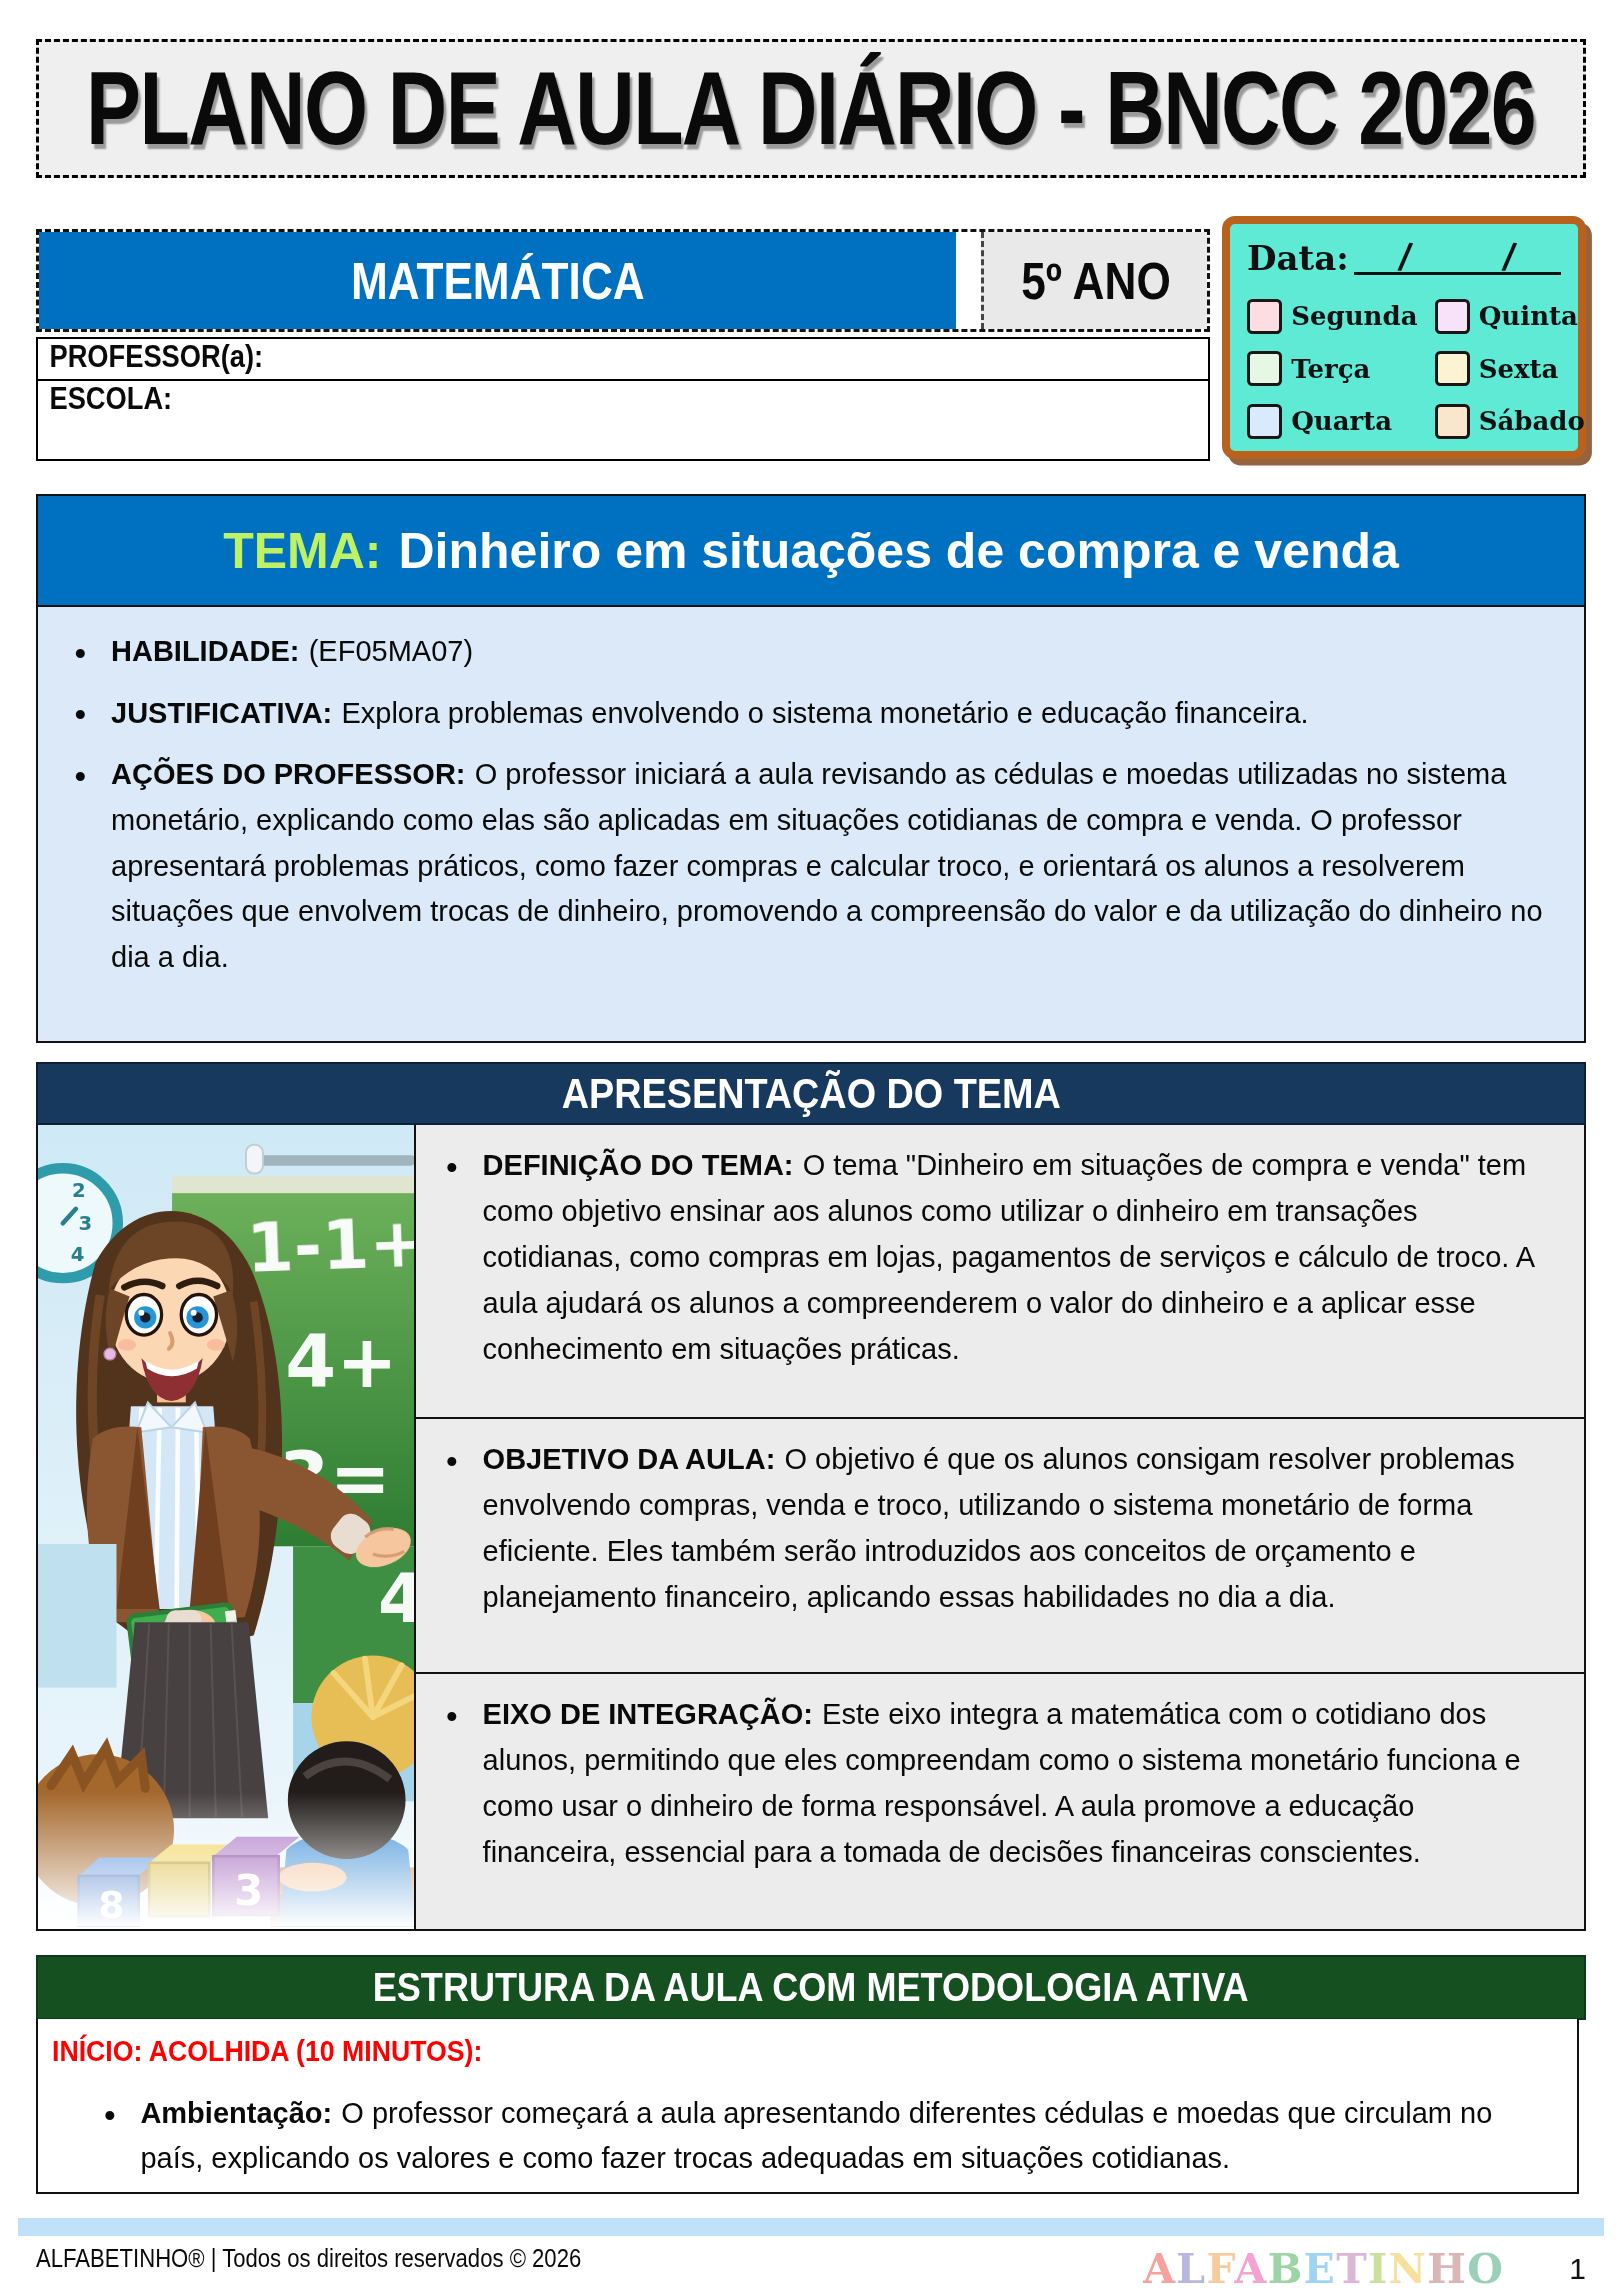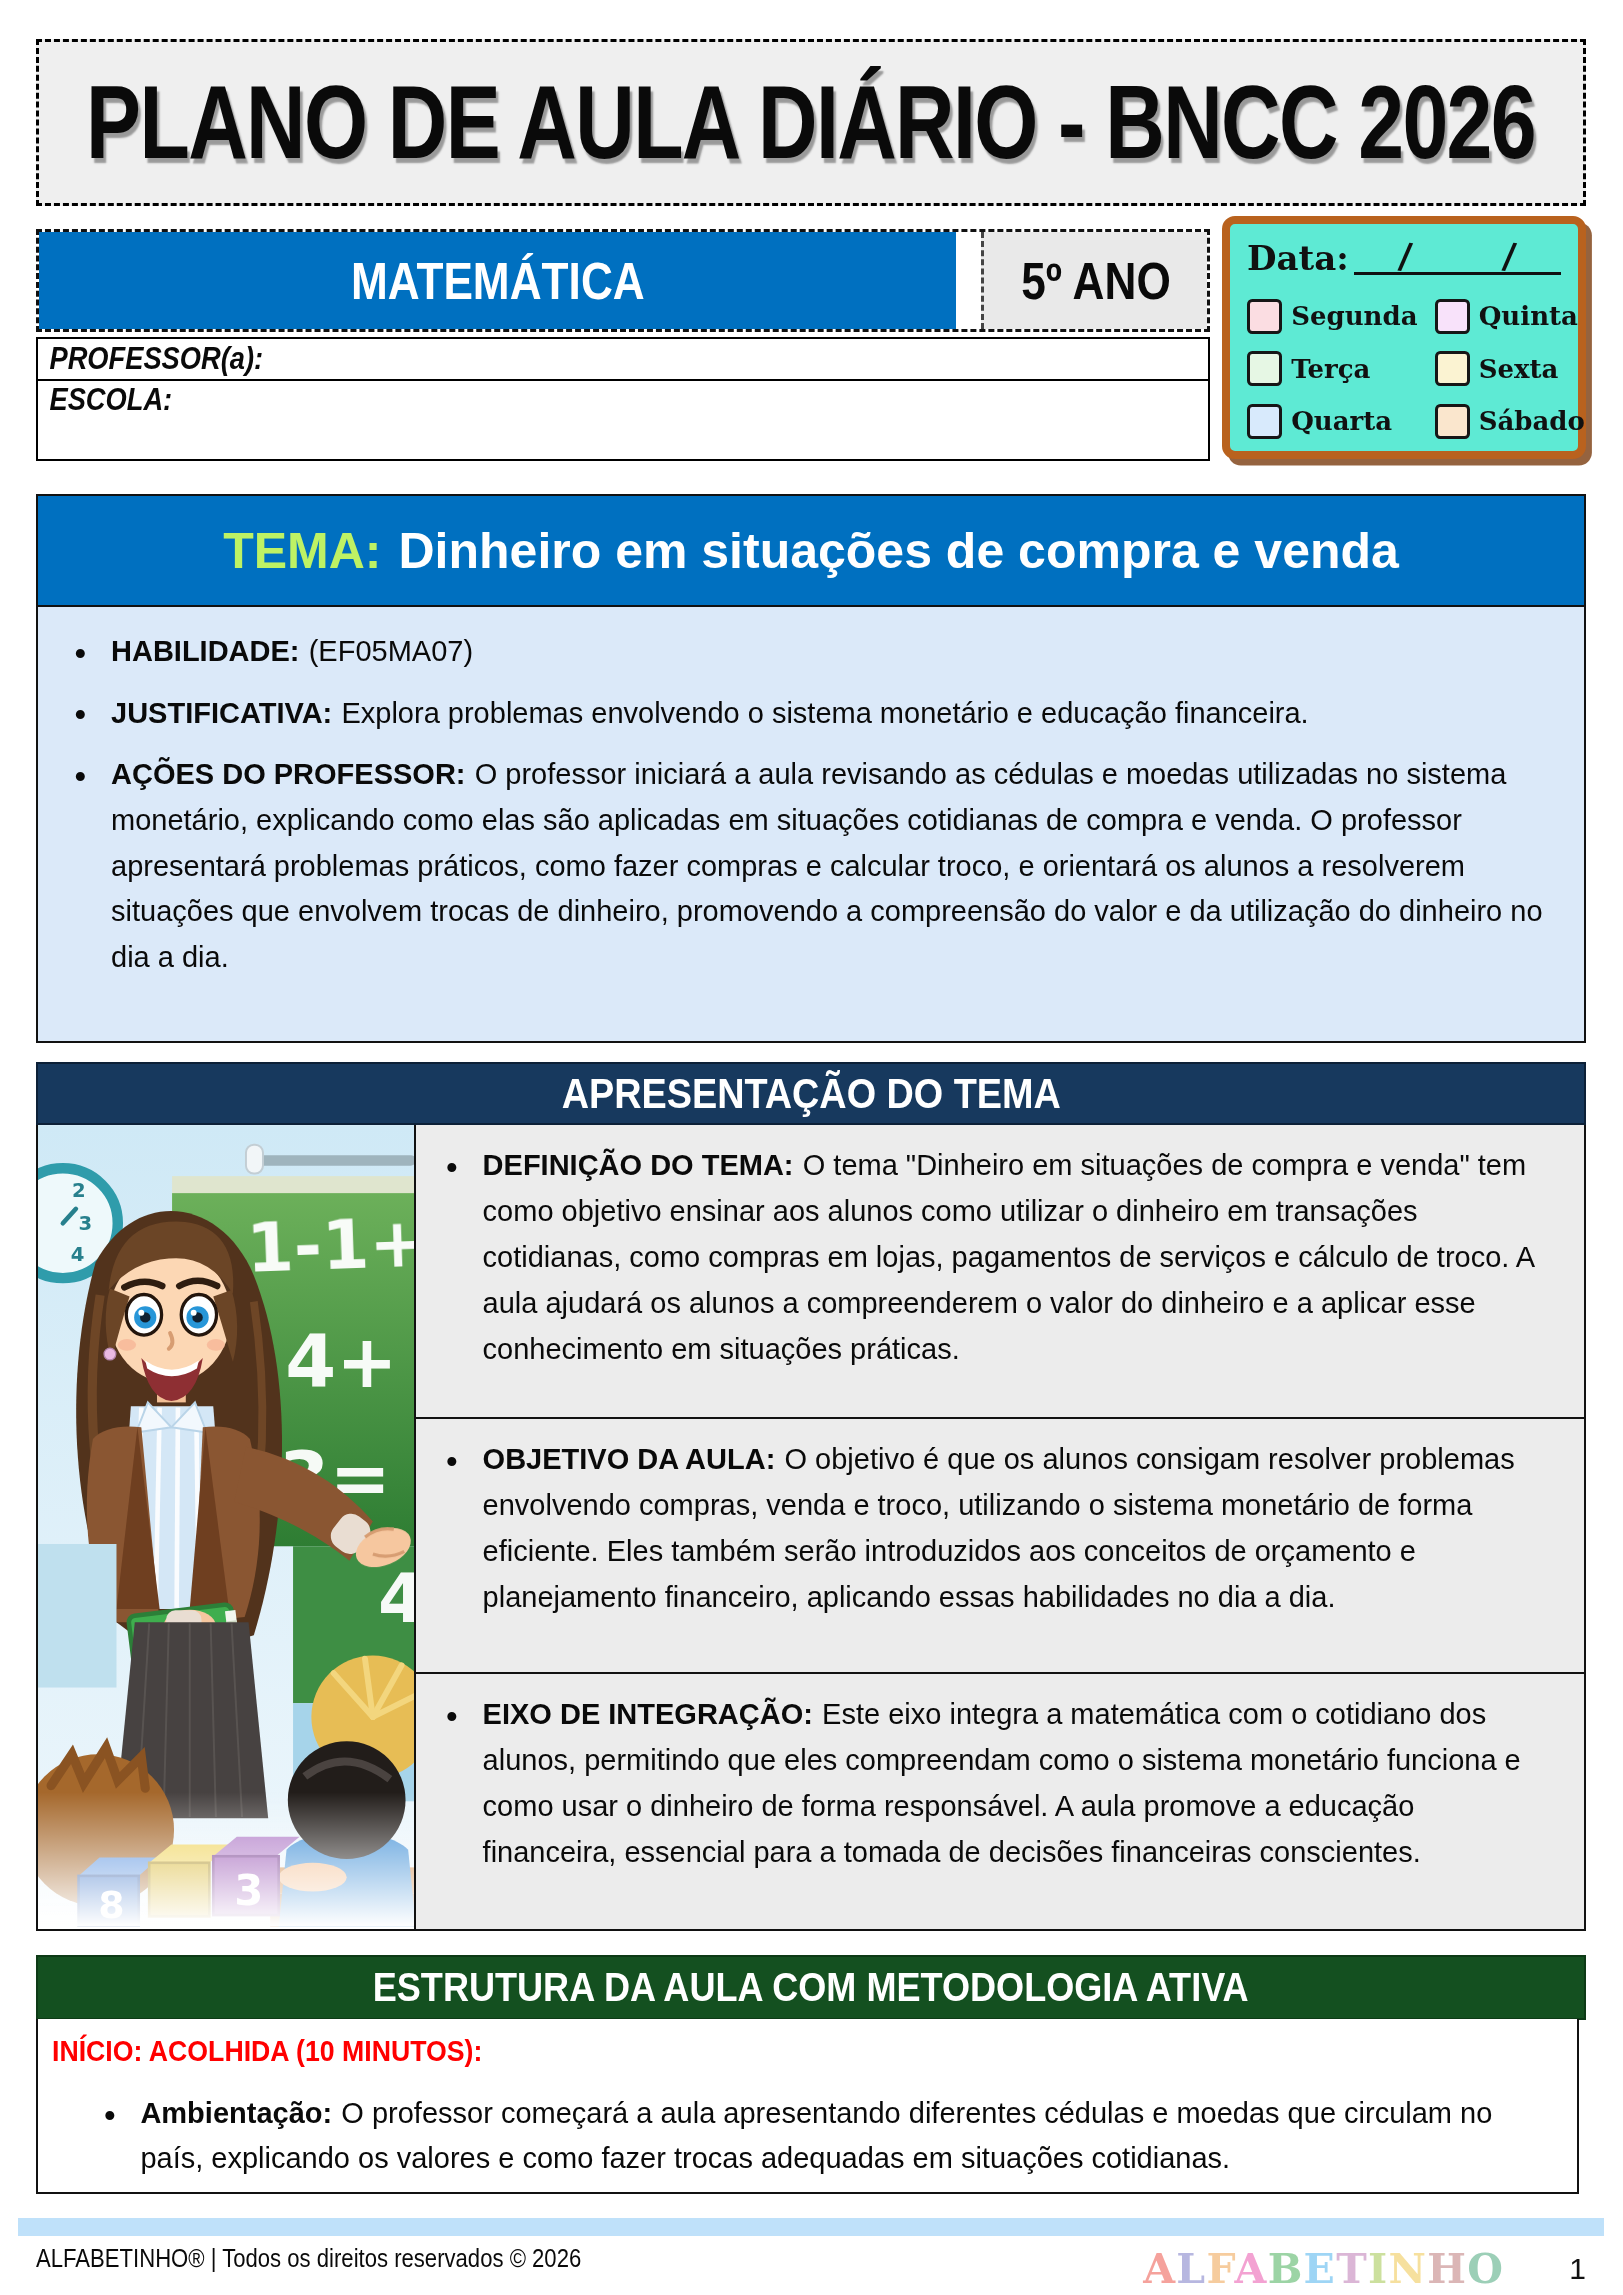--- a/index.html
+++ b/index.html
@@ -1,21 +1,21 @@
 <!DOCTYPE html>
 <html style="font-size:10.5px"><head>
 <meta charset="utf-8">
 <style>
   * { margin:0; padding:0; box-sizing:border-box; }
   body { background:#ffffff; font-family:"Liberation Sans", sans-serif; }
   .page { position:relative; width:1623px; height:2295px; background:#ffffff; overflow:hidden; }
 
   
   .header-box {
-    position:absolute; left:36px; top:39px; width:1550px; height:167px;
+    position:absolute; left:36px; top:39px; width:1550px; height:139px;
     border:3.9px dashed #000; background:#efefef;
     display:flex; align-items:center; justify-content:center;
   }
   .header-title {
     font-size:103px; font-weight:800; color:#0a0a0a; letter-spacing:-2px;
     transform:scaleX(0.80); white-space:nowrap;
     text-shadow:3.3px 4.6px 2px #9a9a9a;
   }
 
   
@@ -52,21 +52,21 @@
     background:#fff; cursor:pointer;
   }
   .day-label { font-size:26px; font-weight:700; color:#111; white-space:nowrap; }
 
   
   .info-table {
     position:absolute; left:36px; top:337px; width:1174px; height:124px;
     border:2.6px solid #000; background:#fff;
     display:grid; grid-template-rows:1fr 1fr 1fr;
   }
-  .info-row { display:flex; align-items:center;font-style:italic; }
+  .info-row { display:flex; align-items:flex-start; }
   .info-row + .info-row { border-top:2.6px solid #000; }
   .info-label {
     font-size:31px; font-weight:800; color:#0a0a0a; padding-left:13px;
     transform:scaleX(0.88); transform-origin:left center; white-space:nowrap;
   }
   .info-cell-left { flex:0 0 865px; height:100%; display:flex; align-items:center; border-right:2.6px solid #000; }
   .info-cell-right { flex:1; height:100%; display:flex; align-items:center; }
   .fill-space { flex:1; height:100%; cursor:text; }
 
   

